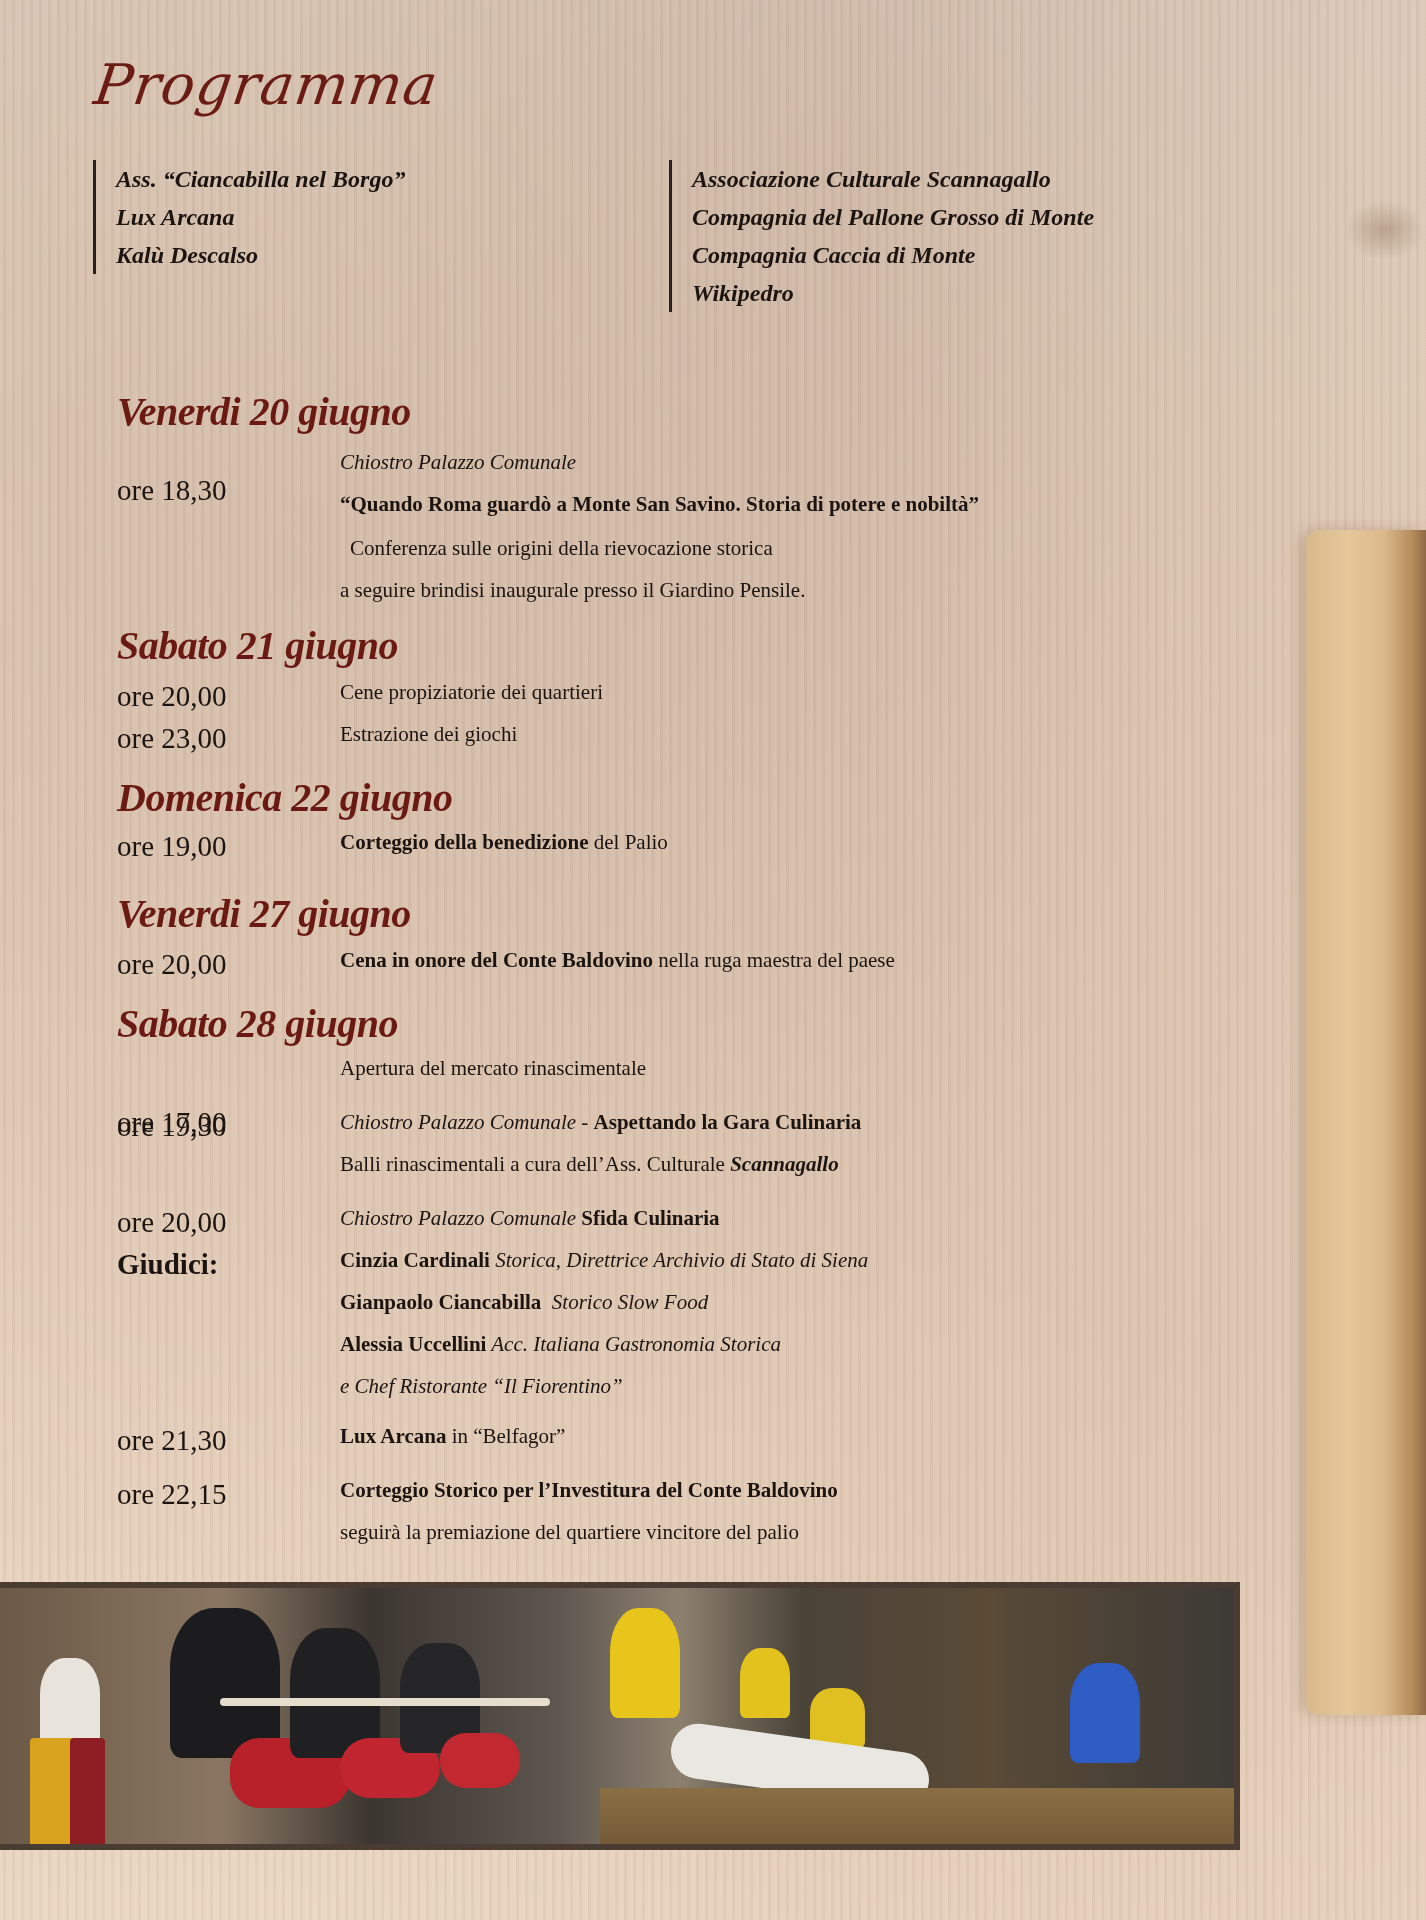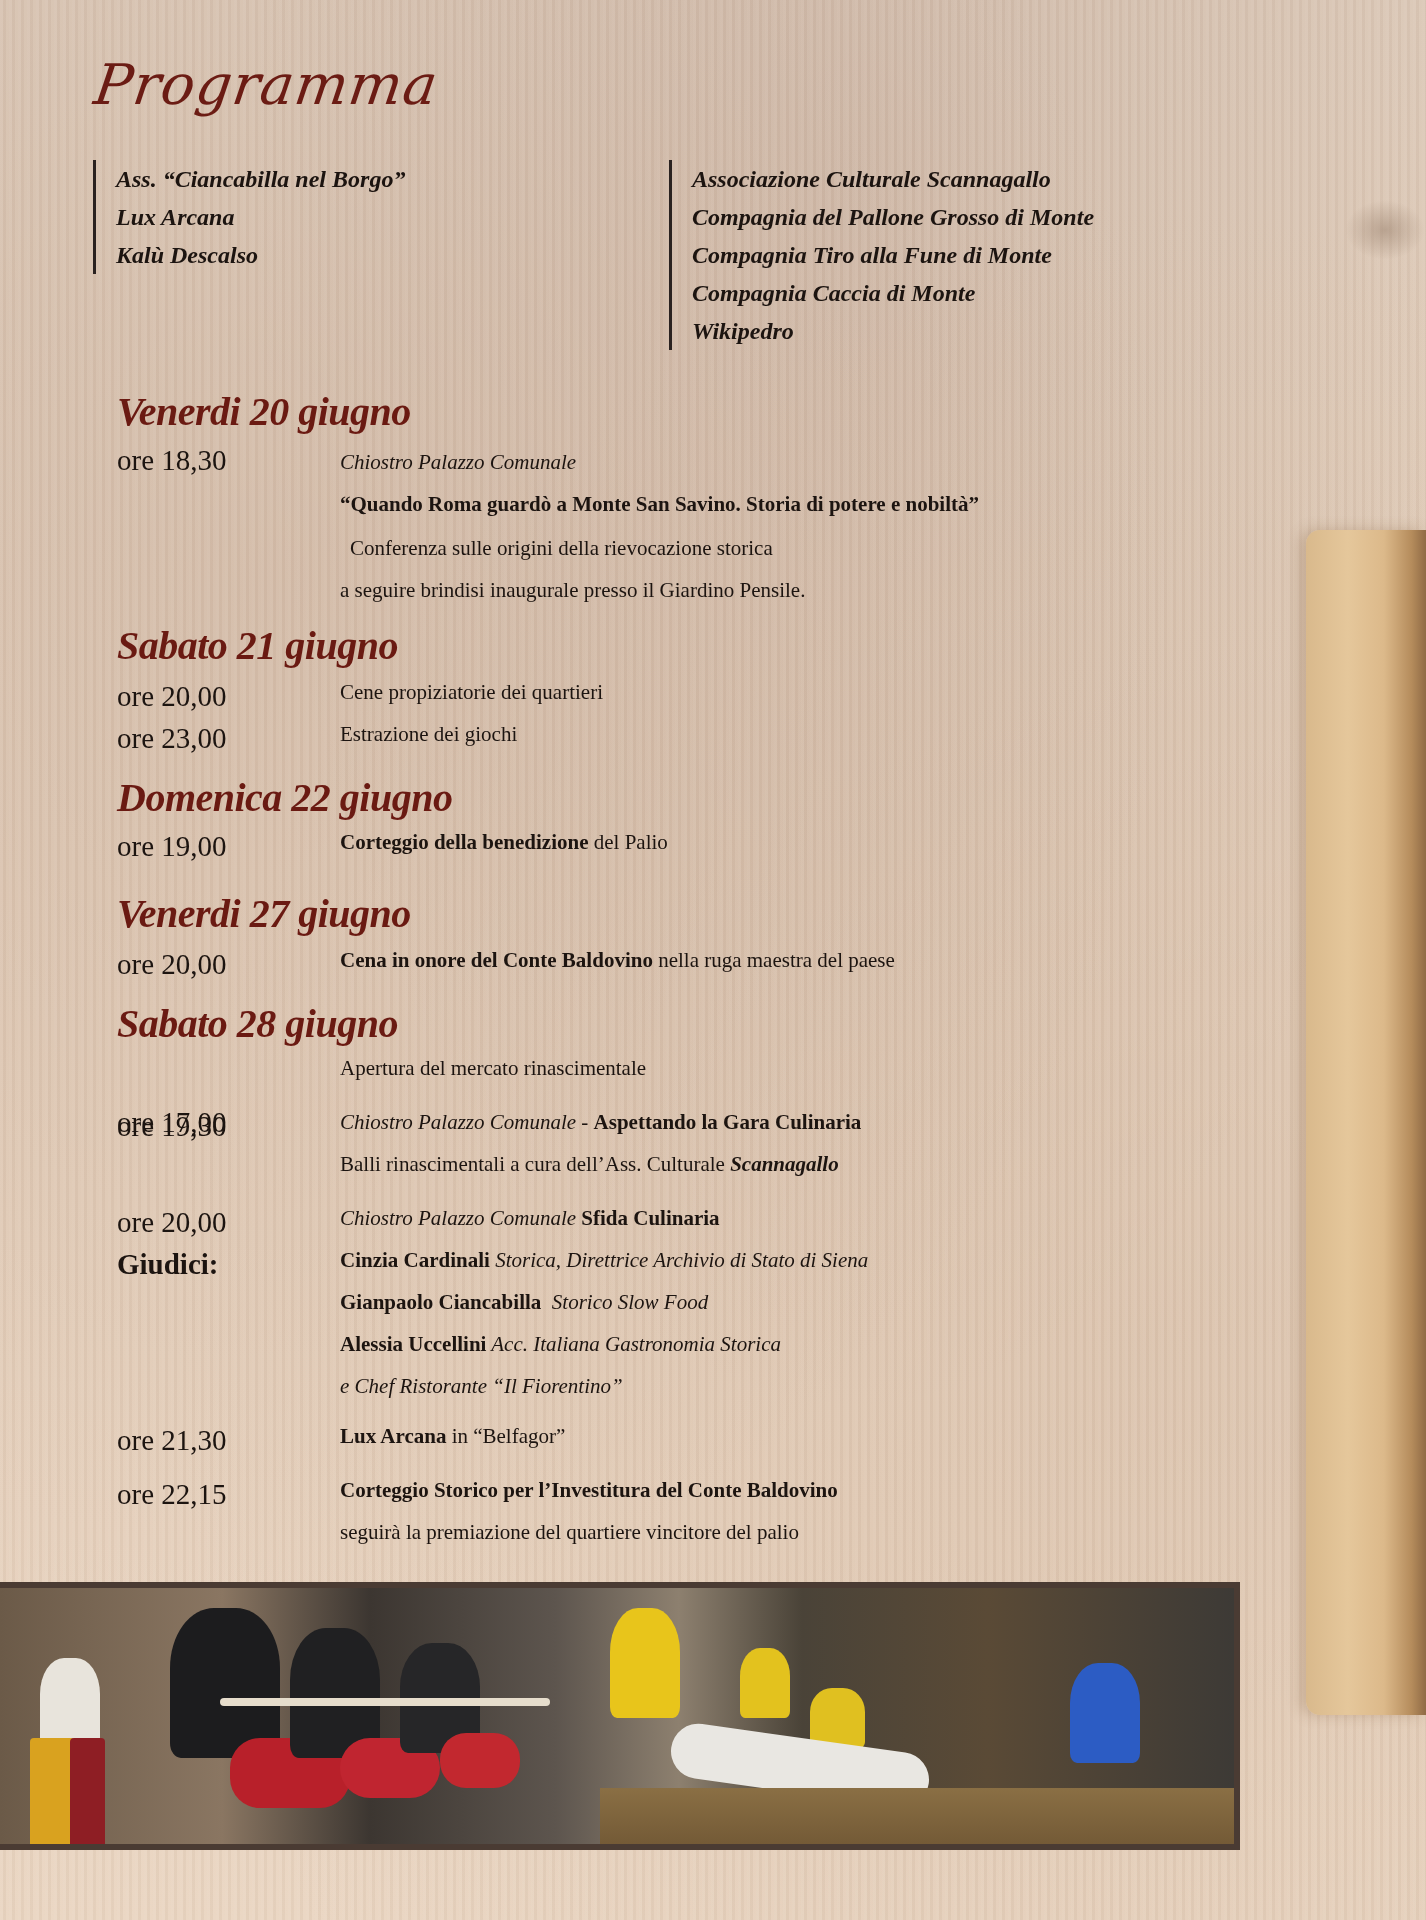--- a/index.html
+++ b/index.html
@@ -69,28 +69,27 @@
   <div class="pcol" style="width:560px;">
     <div>Ass. “Ciancabilla nel Borgo”</div>
     <div>Lux Arcana</div>
     <div>Kalù Descalso</div>
   </div>
 </div>
 <div class="participants" style="left:669px;">
   <div class="pcol" style="width:560px;">
     <div>Associazione Culturale Scannagallo</div>
     <div>Compagnia del Pallone Grosso di Monte</div>
-    <div>Compagnia Tiro alla Fune di Monte</div>
     <div>Compagnia Caccia di Monte</div>
     <div>Wikipedro</div>
   </div>
 </div>
 
 <div class="day" style="top:388px;">Venerdi 20 giugno</div>
-<div class="time" style="top:444px;">ore 18,30</div>
+<div class="time" style="top:474px;">ore 18,30</div>
 <div class="desc i" style="top:450px;">Chiostro Palazzo Comunale</div>
 <div class="desc b" style="top:492px;">“Quando Roma guardò a Monte San Savino. Storia di potere e nobiltà”</div>
 <div class="desc" style="top:536px;margin-left:10px;">Conferenza sulle origini della rievocazione storica</div>
 <div class="desc" style="top:578px;">a seguire brindisi inaugurale presso il Giardino Pensile.</div>
 
 <div class="day" style="top:622px;">Sabato 21 giugno</div>
 <div class="time" style="top:680px;">ore 20,00</div>
 <div class="desc" style="top:680px;">Cene propiziatorie dei quartieri</div>
 <div class="time" style="top:722px;">ore 23,00</div>
 <div class="desc" style="top:722px;">Estrazione dei giochi</div>

